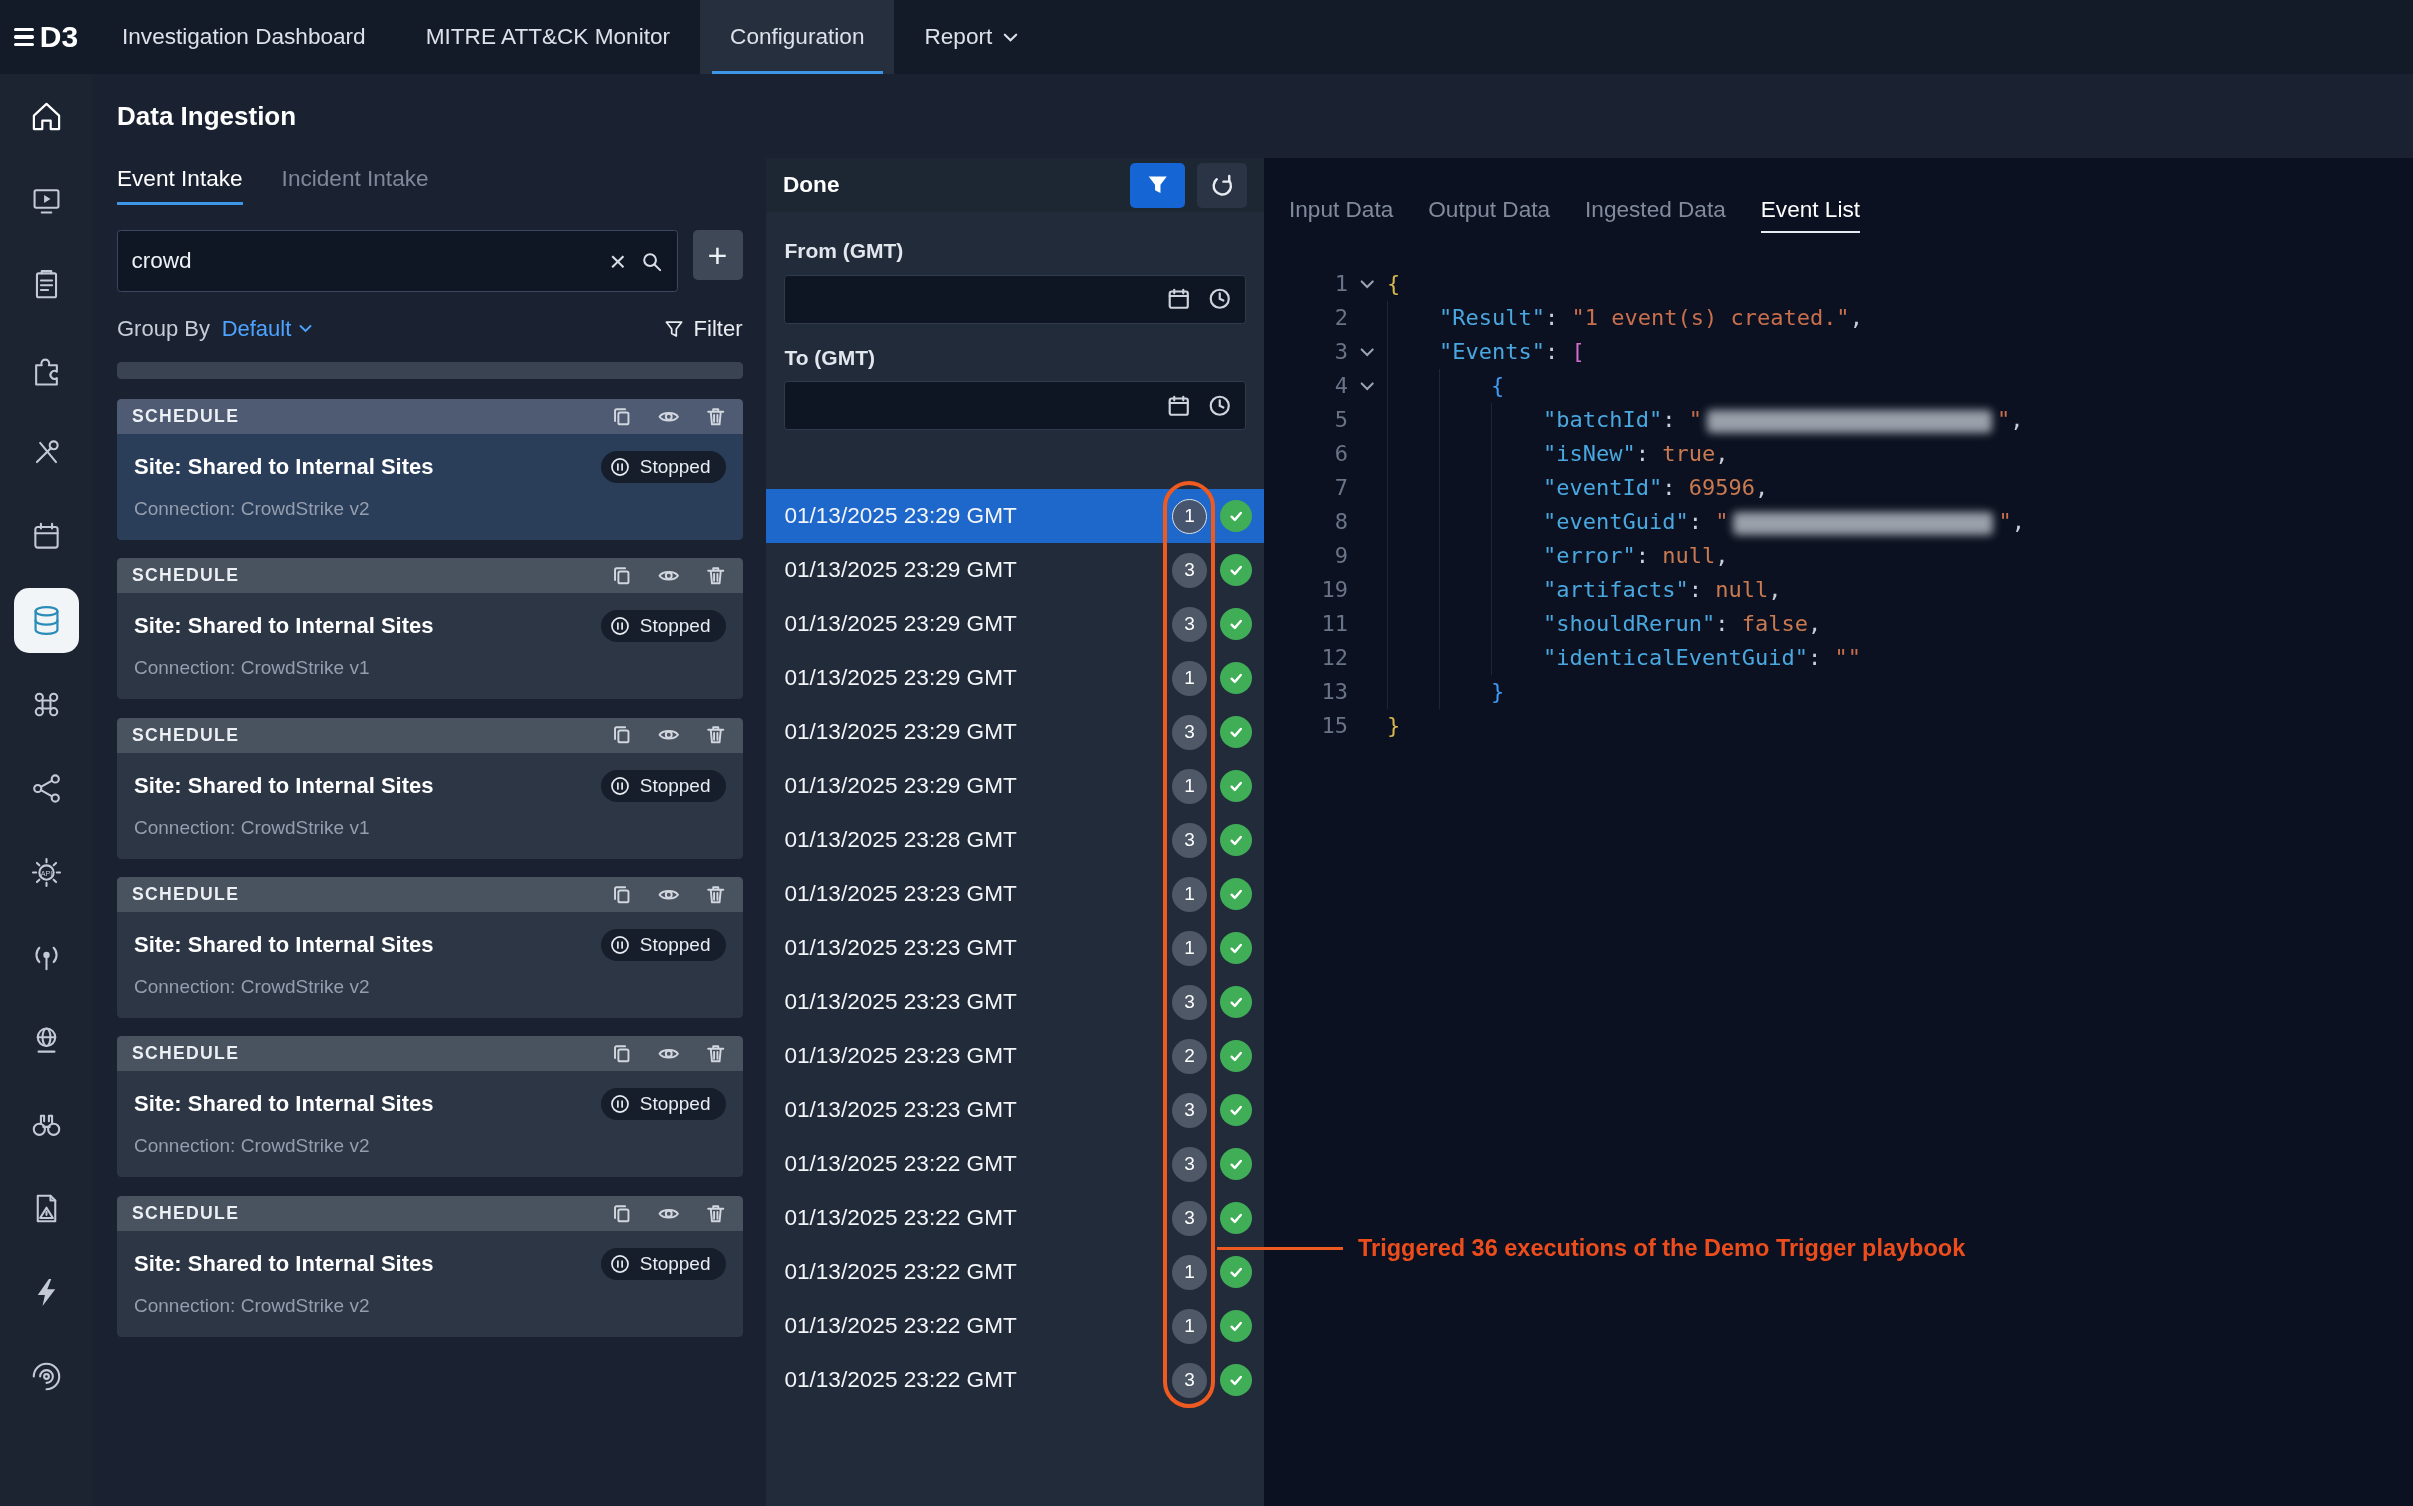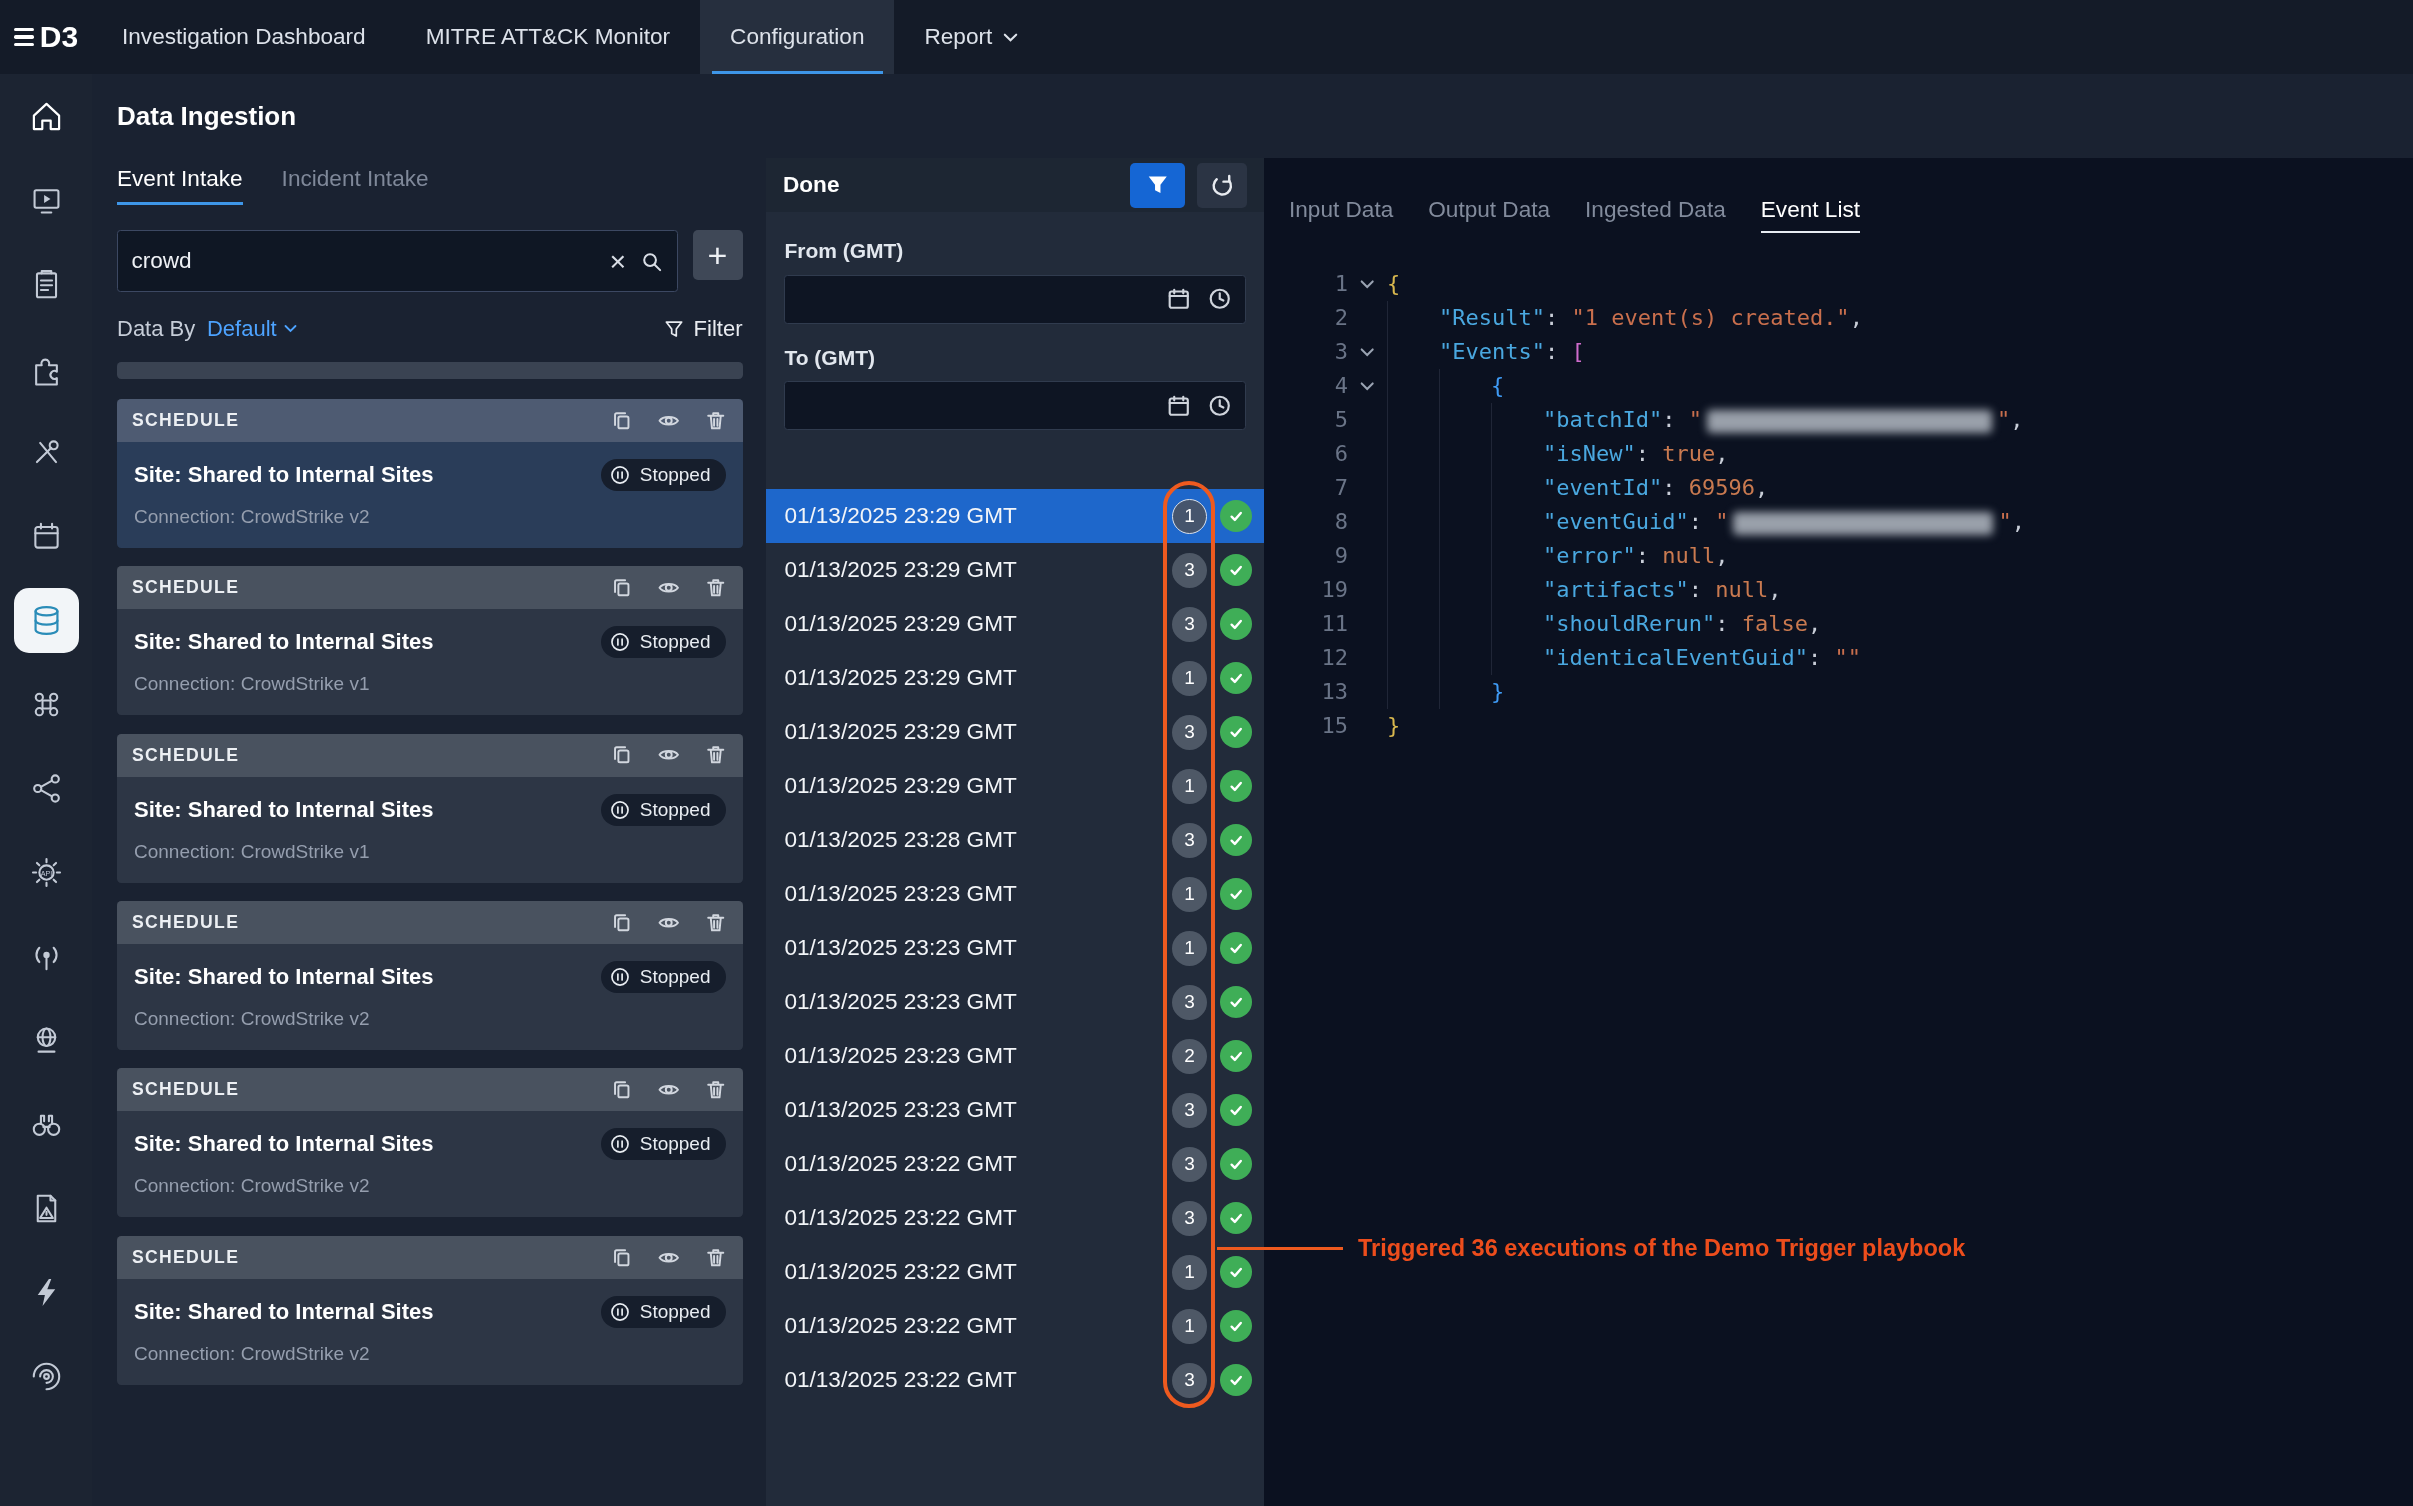--- a/index.html
+++ b/index.html
@@ -43,21 +43,21 @@
   .sicon svg { stroke:#d9dee6; fill:none; stroke-width:2.4; stroke-linecap:round; }
   .add-btn { width:50px; height:50px; background:#3f4857; border-radius:5px; color:#edf0f4; font-size:34px; display:flex; align-items:center; justify-content:center; cursor:pointer; }
   .group-row { display:flex; align-items:center; margin-top:23.5px; font-size:22px; }
   .group-label { color:#c6cdd8; margin-right:11.7px; }
   .group-value { color:#4da3ff; display:flex; gap:6.7px; align-items:center; cursor:pointer; }
   .filter-btn { margin-left:auto; display:flex; gap:10px; align-items:center; color:#e8ebf0; cursor:pointer; }
   .filter-btn svg { stroke:#e8ebf0; fill:none; stroke-width:2.2; stroke-linejoin:round; }
   .slim-bar { height:17px; background:#3a4352; border-radius:4.2px; margin-top:20px; flex:none; }
   .cards { margin-top:20px; display:flex; flex-direction:column; gap:18.4px; overflow:hidden; }
   .card { border-radius:4.2px; overflow:hidden; flex:none; cursor:pointer; }
-  .card-header { height:43px; background:#49525f; display:flex; align-items:center; padding:0 15px; }
+  .card-header { height:35px; background:#49525f; display:flex; align-items:center; padding:0 15px; }
   .card.selected .card-header { background:#4e5b72; }
   .card-header .hlabel { font-size:17.6px; font-weight:bold; letter-spacing:1.3px; color:#eceff3; }
   .hicons { margin-left:auto; display:flex; gap:23.5px; }
   .hicons span { display:flex; cursor:pointer; }
   .hicons svg { stroke:#d2d7df; fill:none; stroke-width:2.3; stroke-linecap:round; stroke-linejoin:round; }
   .card-body { background:#2d3645; padding:17px 17px 20px; }
   .card.selected .card-body { background:#2a3d59; }
   .title-row { display:flex; align-items:center; justify-content:space-between; }
   .card-title { font-size:22px; font-weight:bold; color:#fff; }
   .status-pill { background:#161e2c; border-radius:837px; padding:5px 15px 5px 8.4px; display:flex; align-items:center; gap:8.4px; font-size:19px; color:#e9edf2; }
@@ -278,21 +278,21 @@
               <span class="sicon">
                   <svg width="23.5" height="23.5" viewBox="0 0 28 28">
                     <circle cx="12" cy="12" r="7"></circle>
                     <path d="M17.5 17.5 L24 24"></path>
                   </svg>
                 </span>
             </div>
             <div class="add-btn">+</div>
           </div>
           <div class="group-row">
-            <span class="group-label">Data By</span>
+            <span class="group-label">Group By</span>
             <span class="group-value">
               <span>Default</span>
               <svg width="15" height="15" viewBox="0 0 18 18">
                   <path d="M3 6 l6 6 6 -6" fill="none" stroke="#4da3ff" stroke-width="2.2" stroke-linecap="round"></path>
                 </svg>
             </span>
             <span class="filter-btn">
               <svg width="20" height="20" viewBox="0 0 26 26">
                   <path d="M3 4 H23 L16 13 V22 L10 19 V13 Z"></path>
                 </svg>

